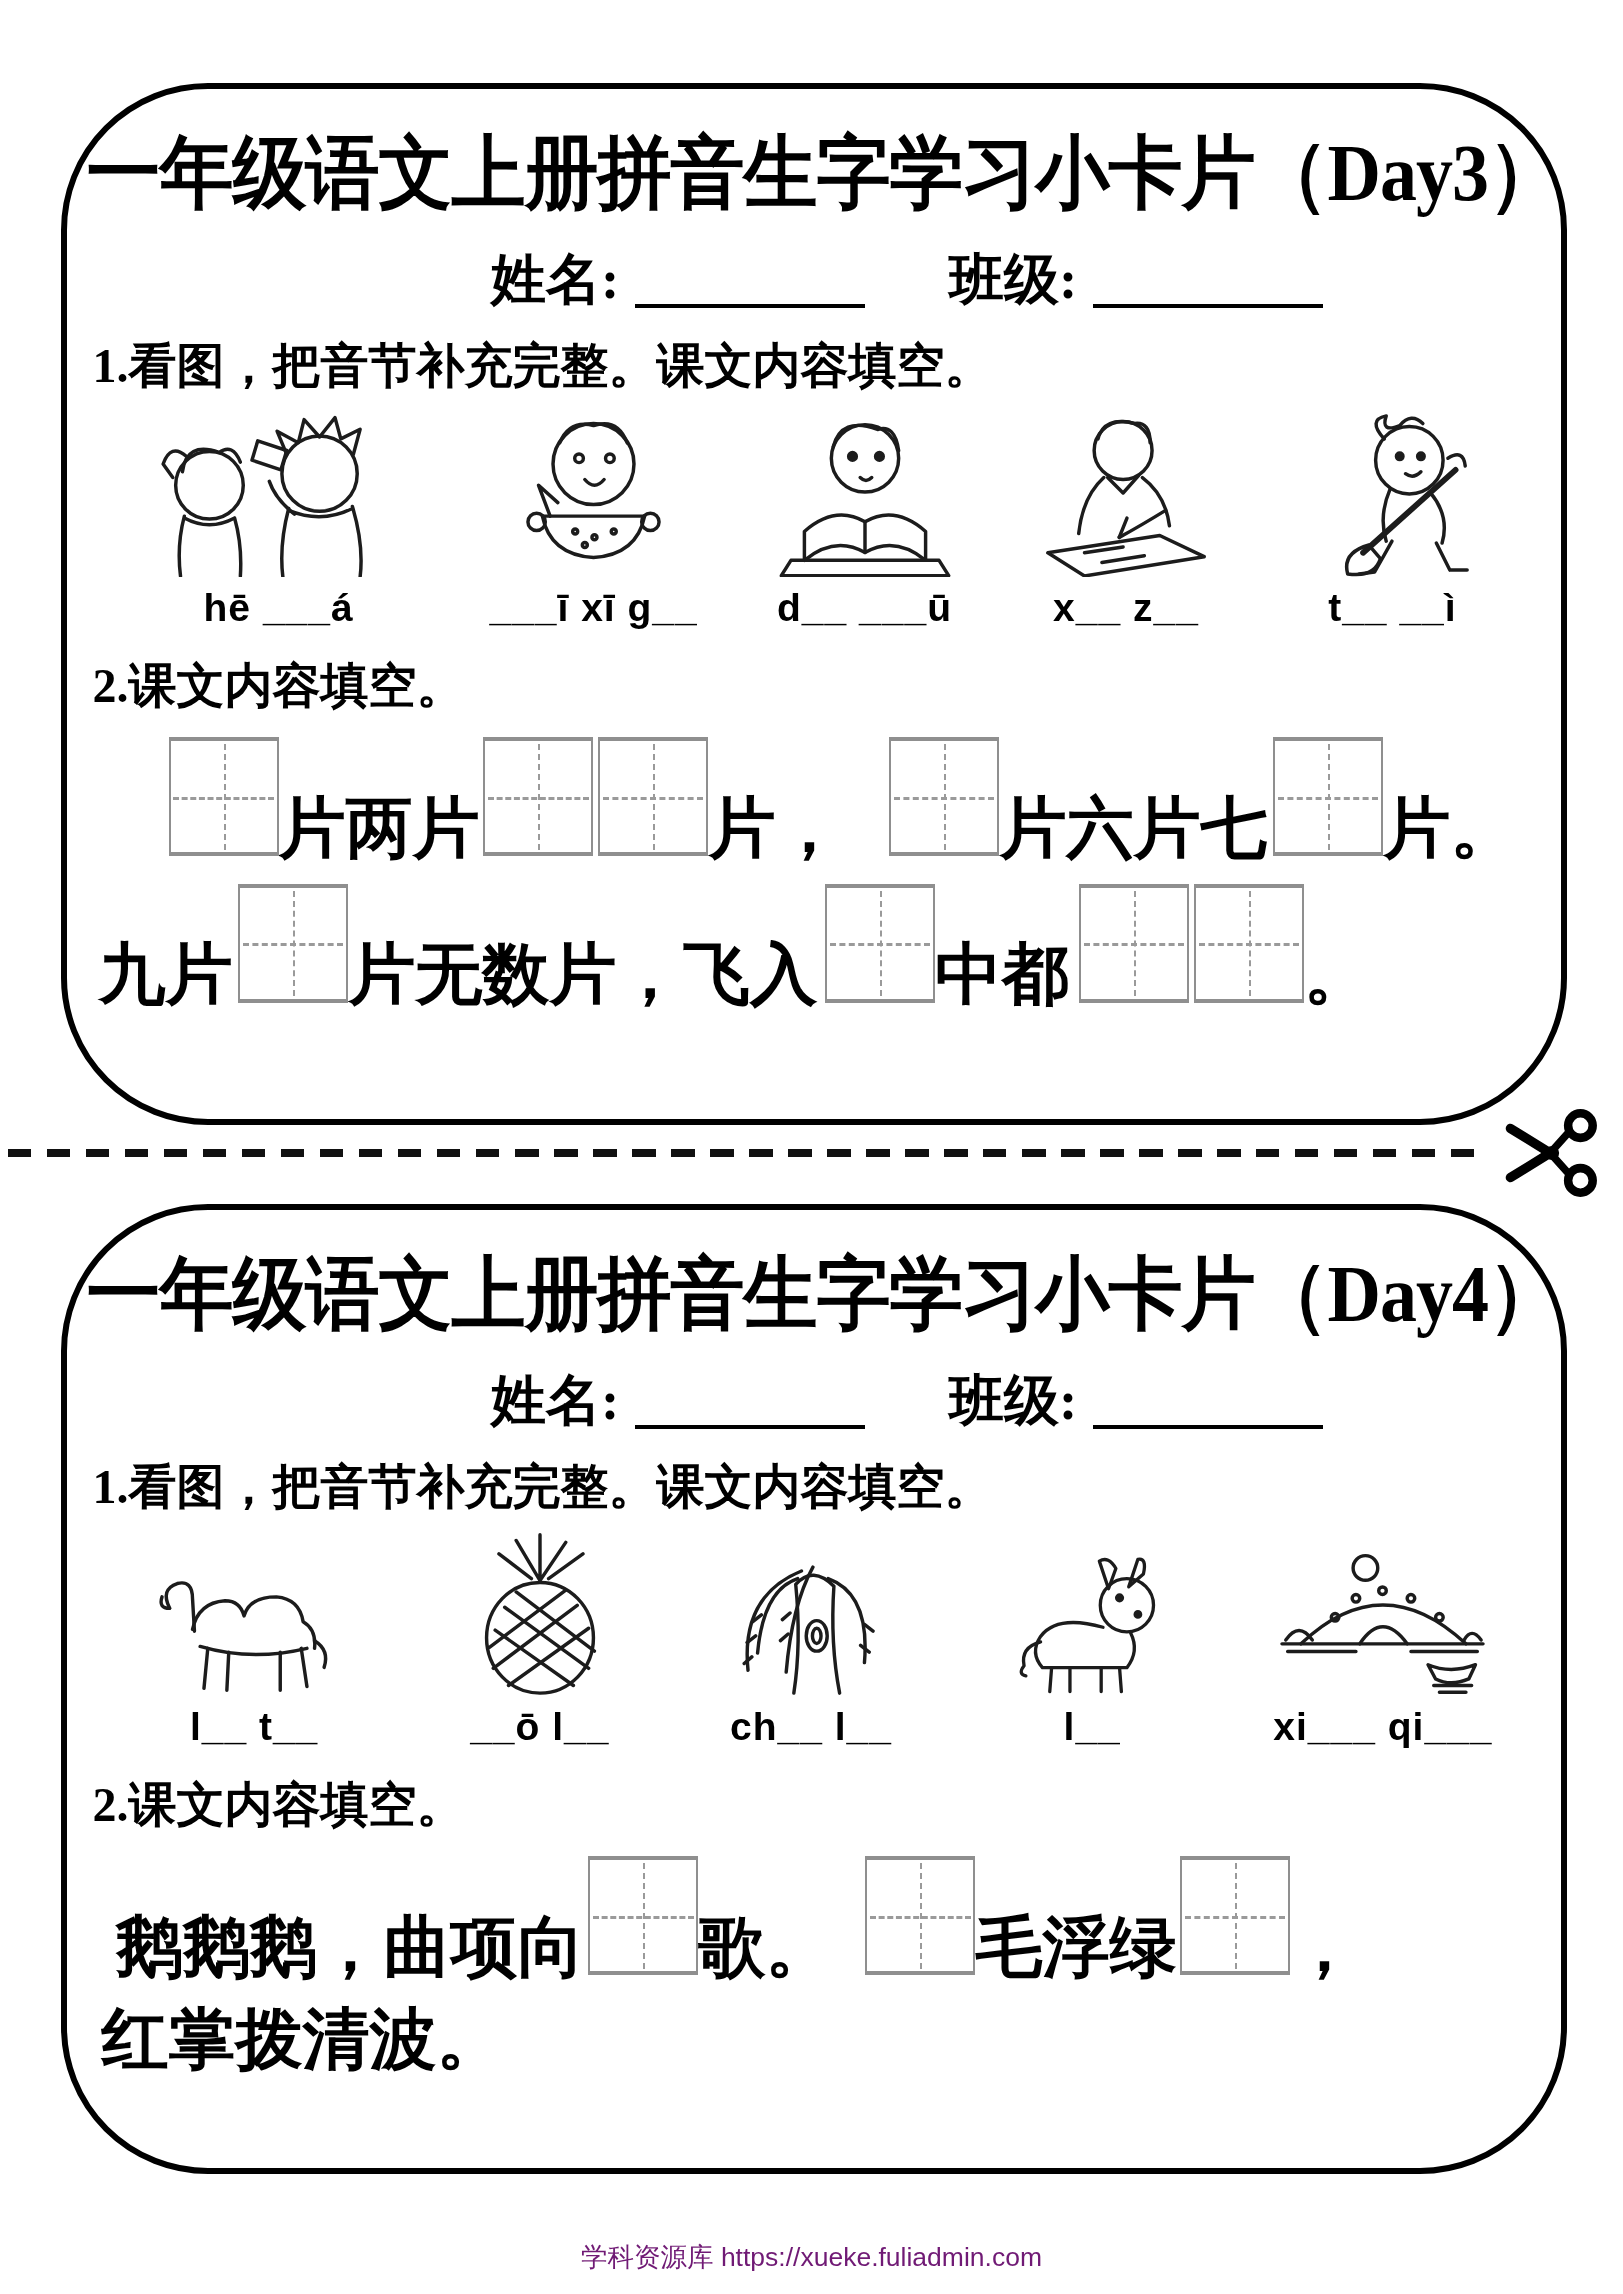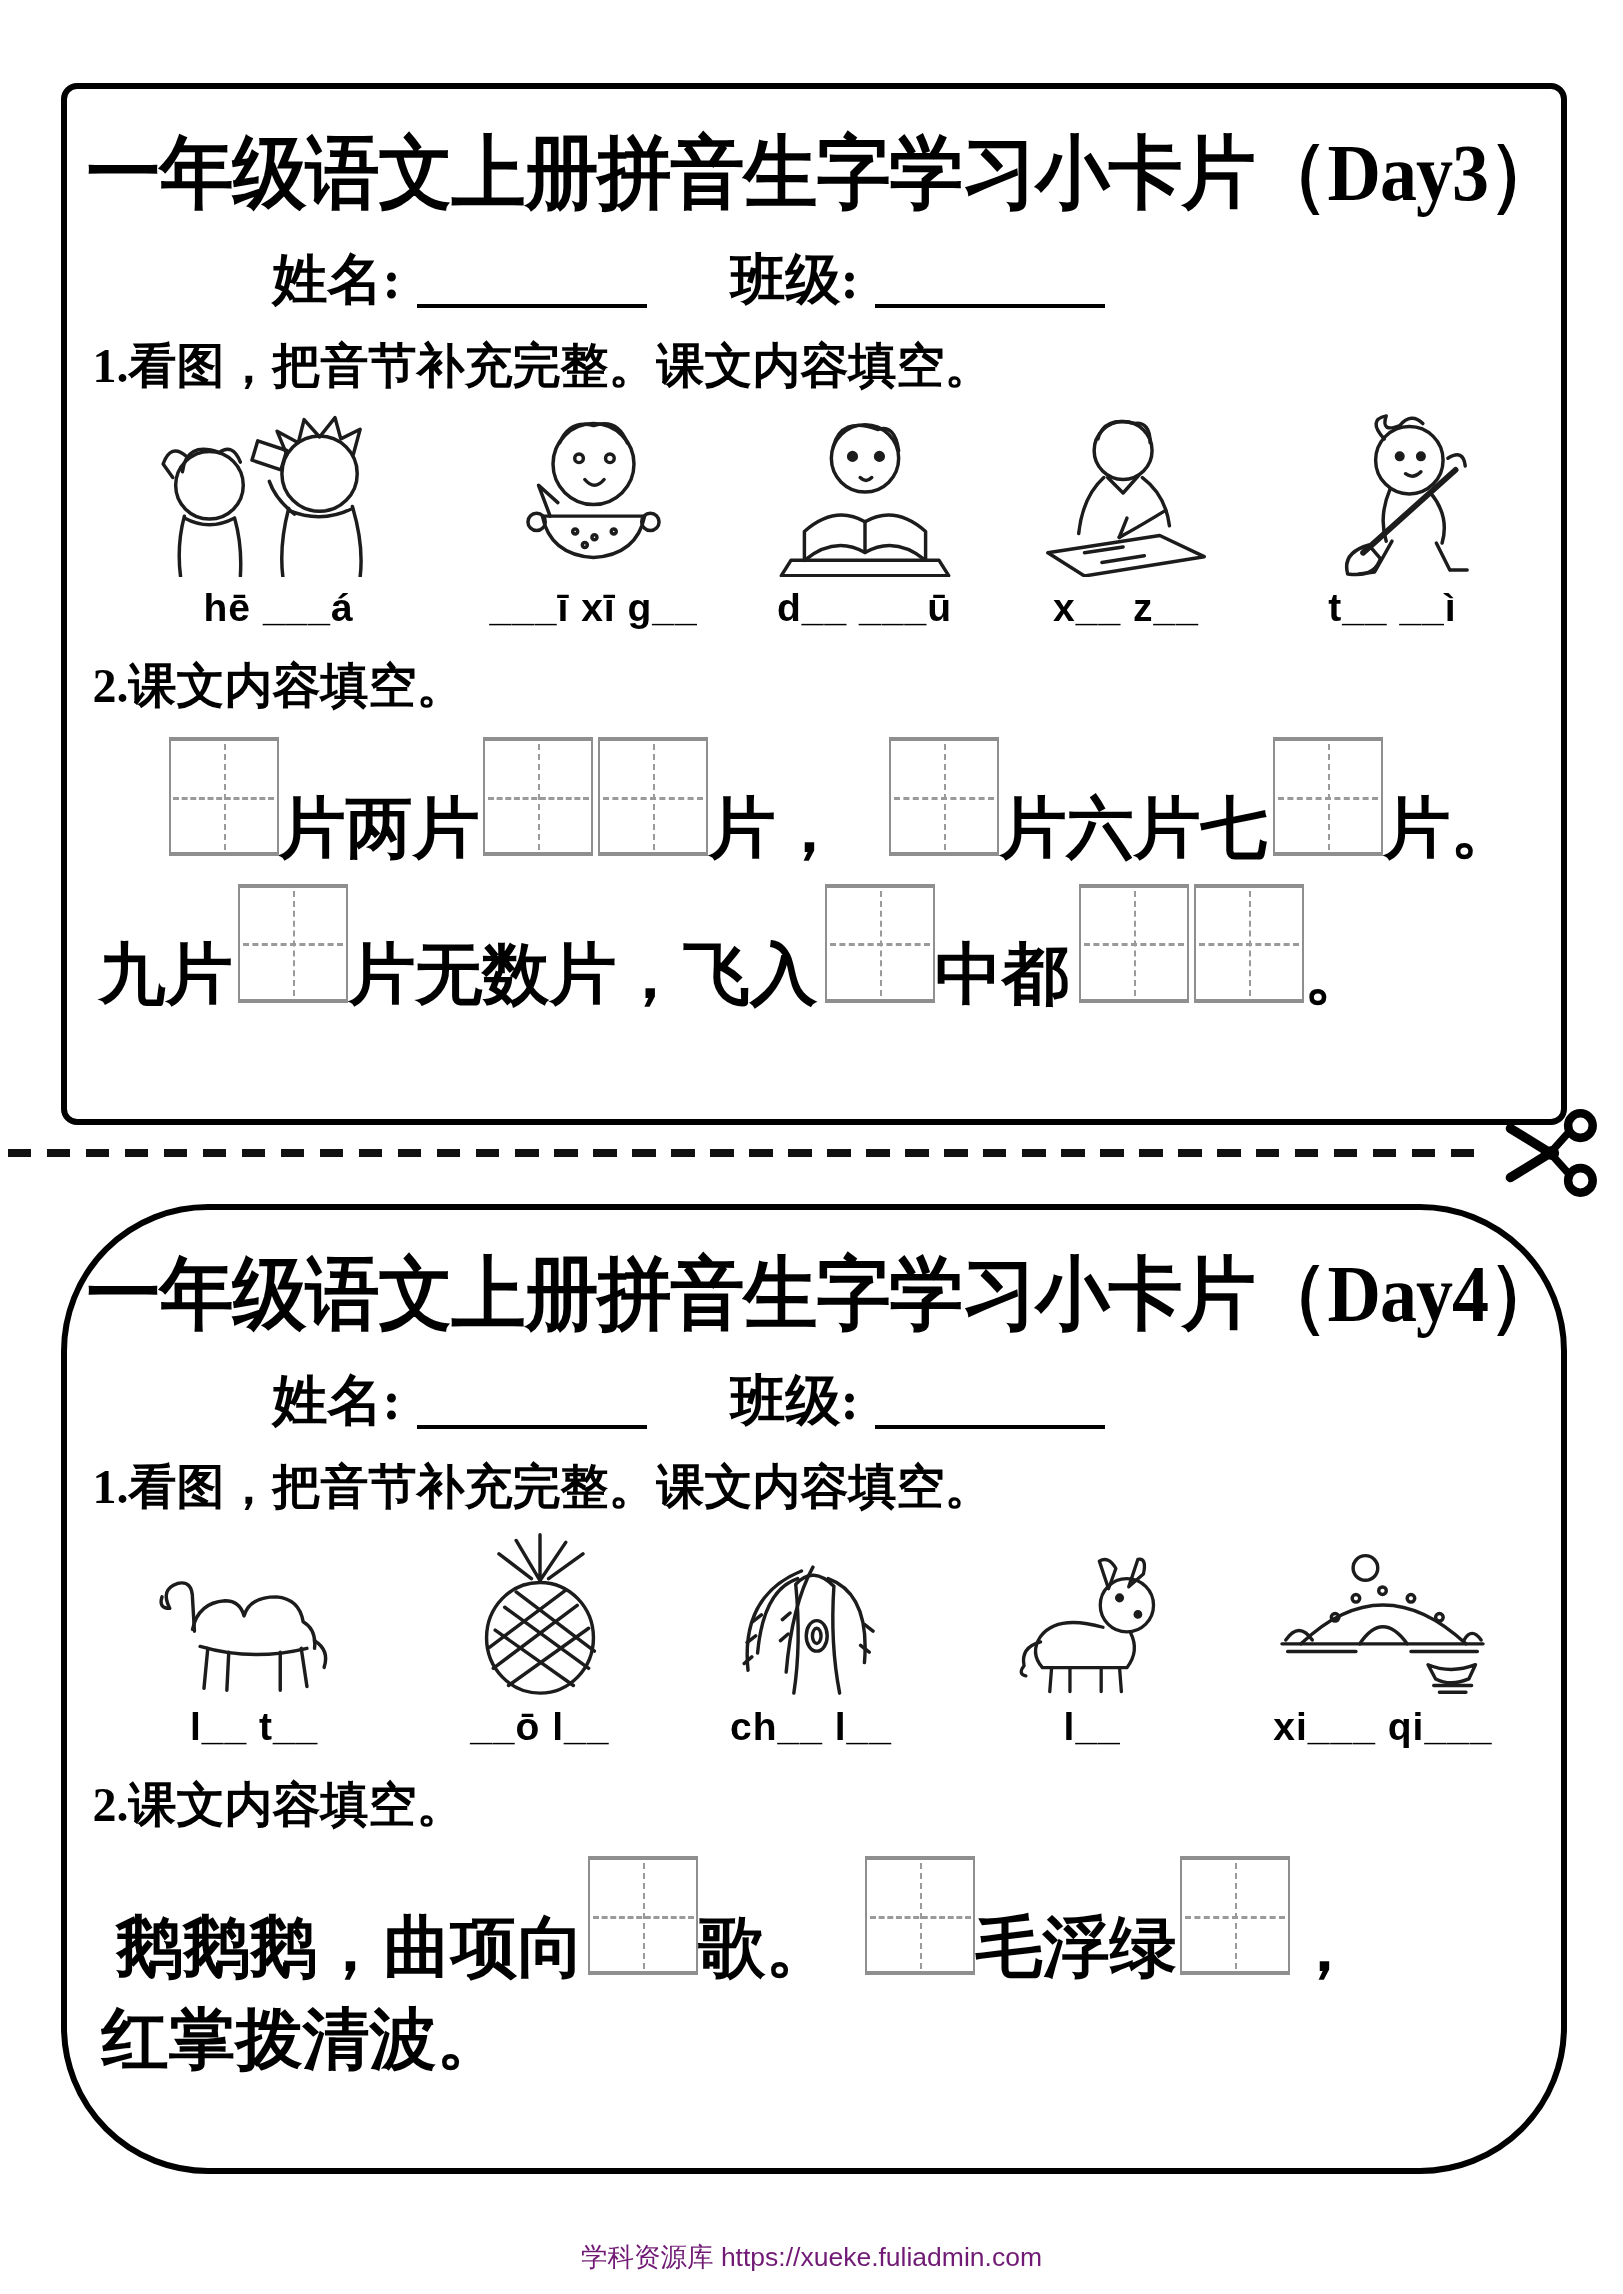--- a/index.html
+++ b/index.html
@@ -5,28 +5,28 @@
   * { margin:0; padding:0; box-sizing:border-box; }
   html,body { background:#ffffff; }
   .page {
     position:relative; width:1623px; height:2295px; background:#fff;
     font-family:"Liberation Serif","DejaVu Serif",serif; color:#000; overflow:hidden;
   }
   .card {
     position:absolute; left:61px; width:1506px; background:#fff;
     border:6.9px solid #000; border-radius:147px; padding:21.6px 19.6px 0 19.6px;
   }
-  #card-day3 { top:83px;  height:1042px;border-radius:16px; }
+  #card-day3 { top:83px;  height:1042px; }
   #card-day4 { top:1204px; height:970px; }
 
   .card-title {
     font-size:74px; font-weight:900; text-align:center; white-space:nowrap;
     letter-spacing:-1px; margin-top:13.7px; transform:scaleY(1.08);
   }
-  .name-row { display:flex; gap:84px; padding-left:186px; margin-top:25.5px; }
+  .name-row { display:flex; justify-content:center; gap:84px; padding-left:186px; margin-top:25.5px; }
   .name-group { display:flex; align-items:flex-end; }
   .name-label { font-size:55px; font-weight:600; line-height:1.1; }
   .blank { width:230px; height:11.8px; border-bottom:4.9px solid #000; margin-left:15.7px; margin-bottom:2px; }
 
   .q-label { font-size:48px; font-weight:600; margin:23.5px 0 0 5.9px; }
 
   .pic-row { display:flex; justify-content:space-between; align-items:flex-end; padding:9.8px 43px 0 47px; }
   .pic-col { display:flex; flex-direction:column; align-items:center; gap:5.9px; }
   .sketch  { display:block; stroke:#1c1c1c; fill:none; stroke-width:3.6; stroke-linecap:round; stroke-linejoin:round; }
   .pinyin  {

